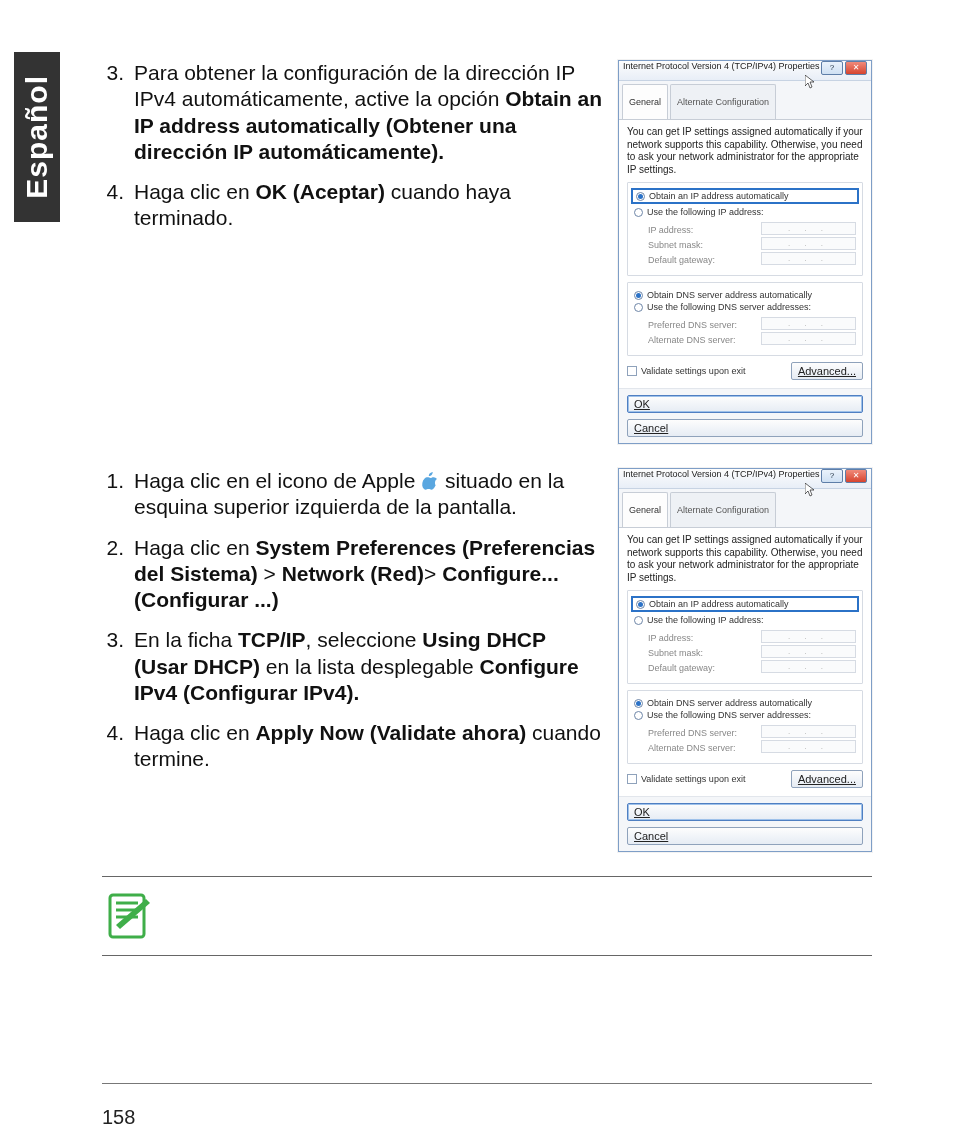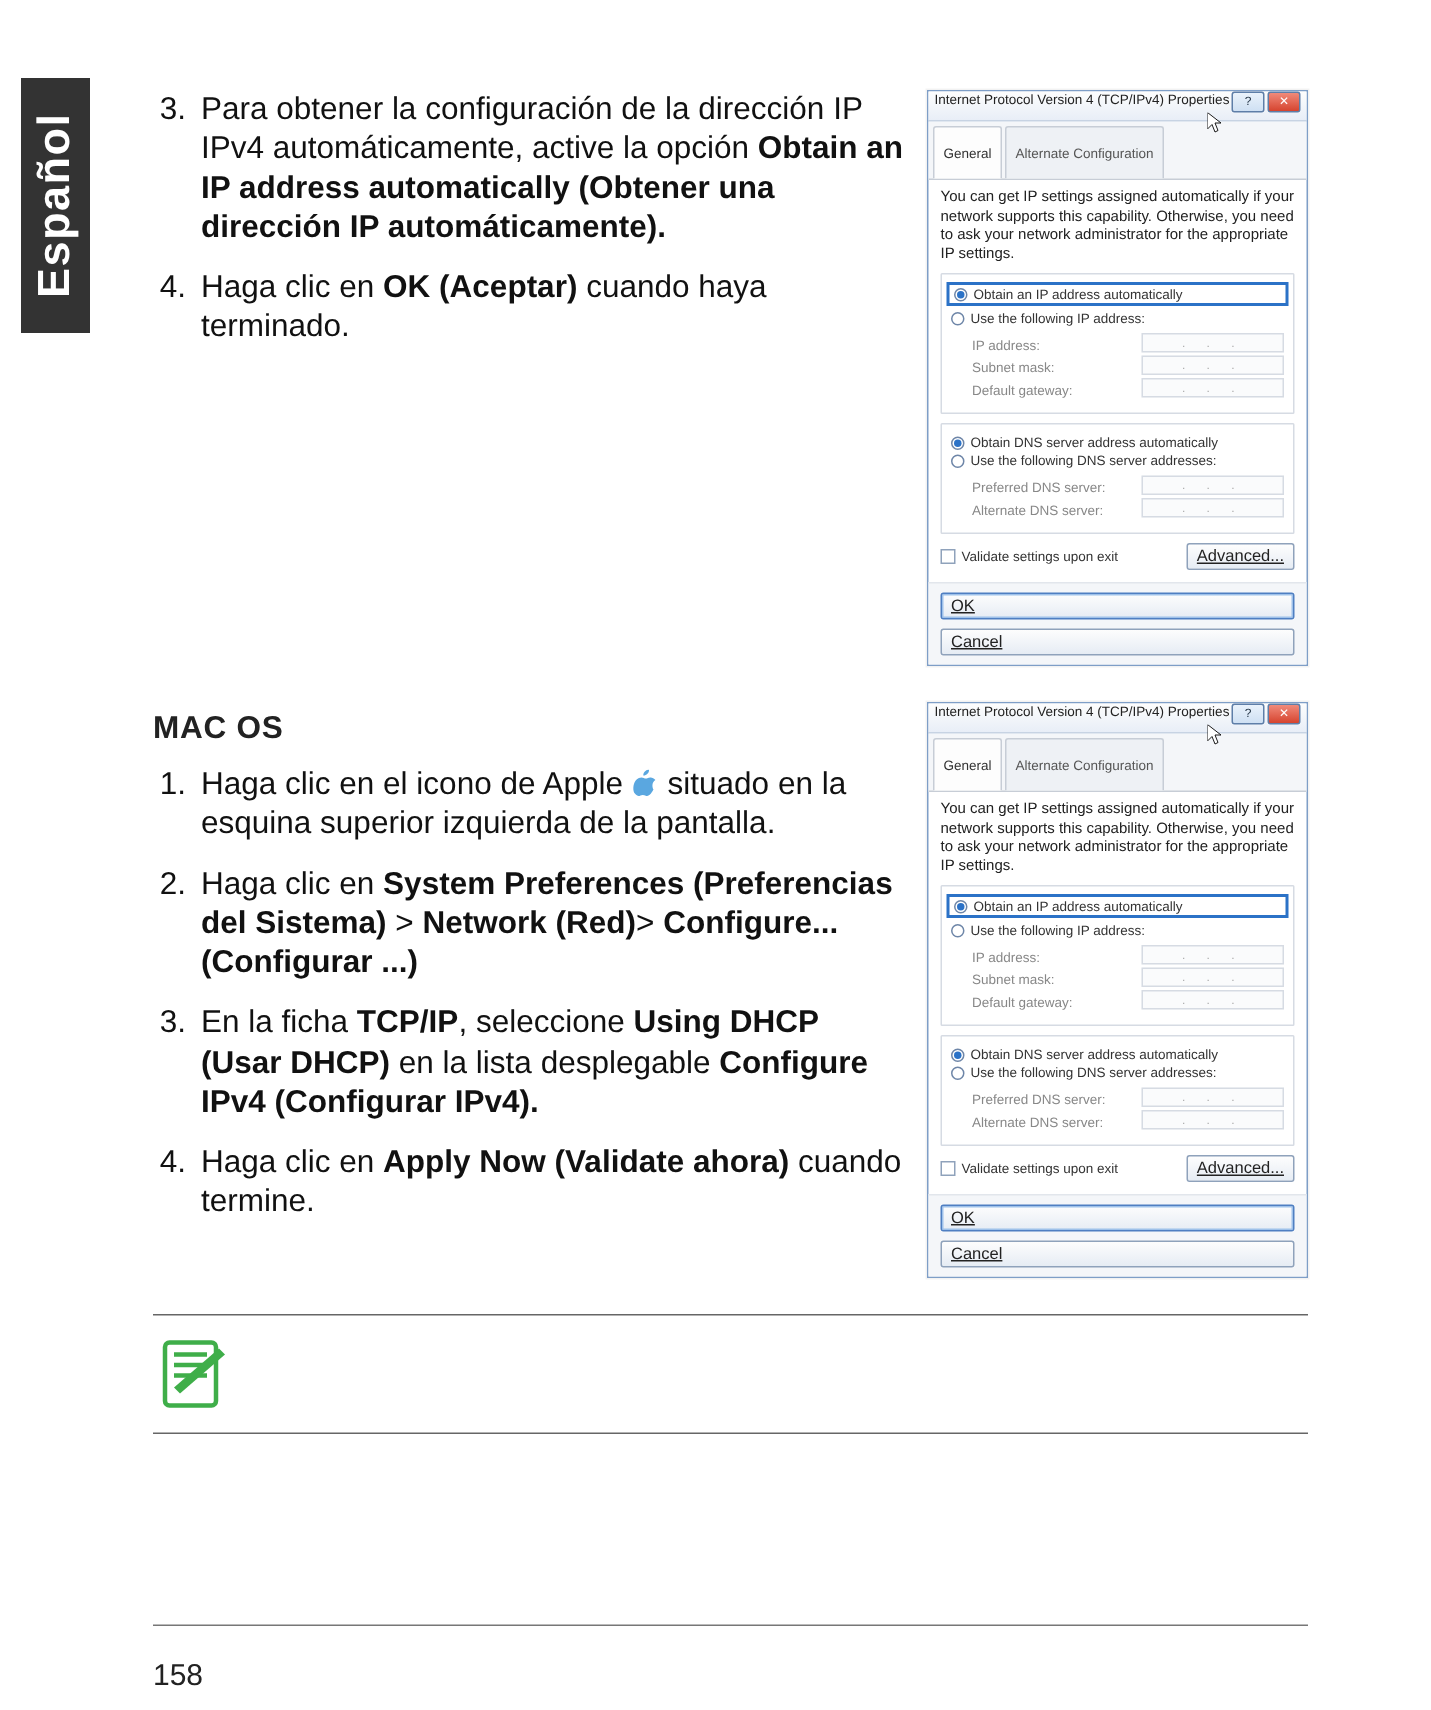--- a/index.html
+++ b/index.html
@@ -138,21 +138,20 @@
         </div>
         <div class="dlg-footer">
           <span class="btn primary">OK</span>
           <span class="btn">Cancel</span>
         </div>
       </div>
   </div>
 
   <div class="row">
     <div class="text-col">
-      <div class="sect-head">MAC OS</div>
       <ol id="list2">
           <li>
             <span class="num">1.</span>
             <span class="body">Haga clic en el icono de Apple <svg class="apple-icon" viewBox="0 0 16 20">
                 <path fill="#5aa7e0" d="M11 0c.1 1.3-.4 2.4-1.2 3.2-.8.8-2 1.4-3.1 1.3-.1-1.2.5-2.4 1.2-3.1C8.7.6 10 .1 11 0zM14.3 14.7c-.4.9-.8 1.6-1.4 2.4-.8 1.1-1.9 2.5-3.3 2.5-1.2 0-1.6-.8-3.2-.8s-2 .8-3.2.8c-1.4 0-2.4-1.2-3.2-2.3C-1.3 14.4-.6 9.6 1.8 7.4c1-.9 2.3-1.5 3.6-1.5 1.3 0 2.2.8 3.3.8s2-1 3.5-.8c1.2.1 2.6.6 3.5 1.8-2.9 1.7-2.4 5.8-1.4 7z"></path>
               </svg> situado en la esquina superior izquierda de la pantalla.</span>
           </li>
           <li>
             <span class="num">2.</span>
             <span class="body">Haga clic en <span class="bold">System Preferences (Preferencias del Sistema)</span> &gt; <span class="bold">Network (Red)</span>&gt; <span class="bold">Configure... (Configurar ...)</span></span>

